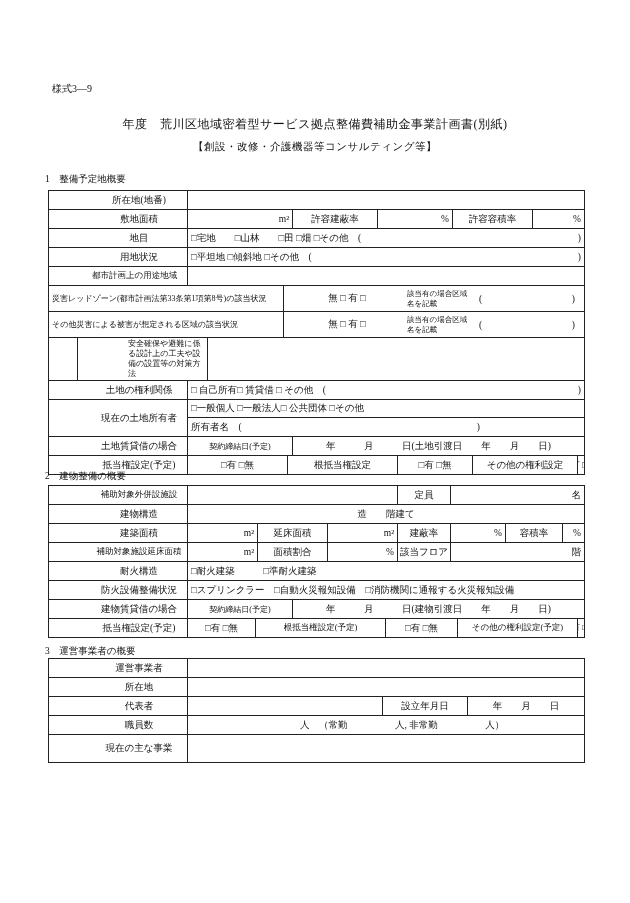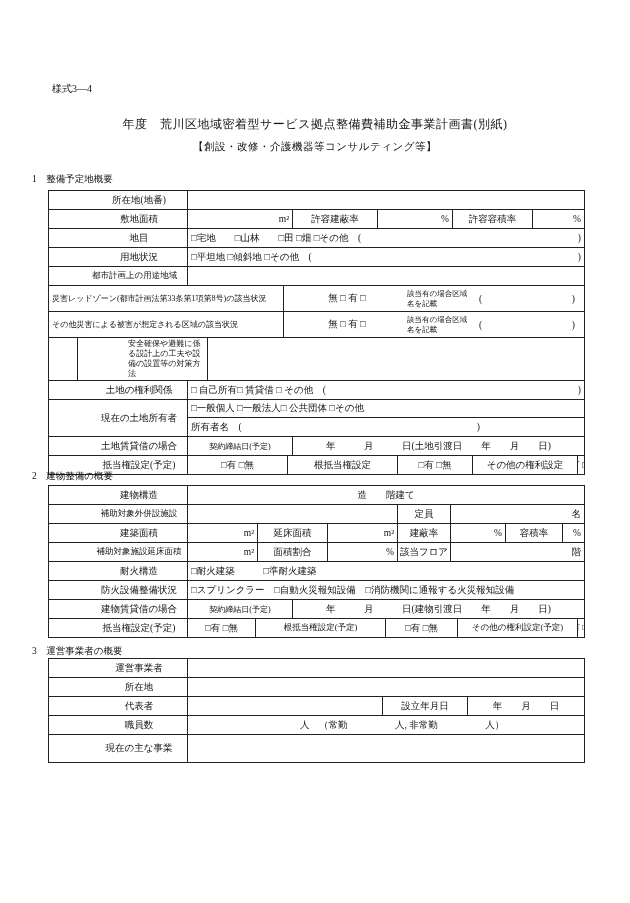--- a/index.html
+++ b/index.html
@@ -30,21 +30,21 @@
   }
   .subtitle {
     position: absolute;
     left: 0; right: 0; top: 140px;
     text-align: center;
     font-size: 10.5px;
     letter-spacing: 0.5px;
   }
   .sec-heading {
     position: absolute;
-    left: 32px;
+    left: 45px;
     font-size: 9.5px;
   }
   #h1 { top: 173px; }
   #h2 { top: 470px; }
   #h3 { top: 645px; }
 
   .tbl {
     position: absolute;
     left: 48px;
     width: 537px;
@@ -116,21 +116,21 @@
   .w130 { width: 130px; flex-shrink: 0; }
   .w72 { width: 72px; flex-shrink: 0; }
   .w210 { width: 210px; flex-shrink: 0; }
   .w195 { width: 195px; flex-shrink: 0; }
 </style>
 </head>
 <body>
 
 <div class="page">
 
-  <div class="form-code">様式3―4</div>
+  <div class="form-code">様式3―9</div>
   <div class="title">年度　荒川区地域密着型サービス拠点整備費補助金事業計画書(別紙)</div>
   <div class="subtitle">【創設・改修・介護機器等コンサルティング等】</div>
 
   <div class="sec-heading" id="h1">1　整備予定地概要</div>
 
   <div class="tbl" id="tbl1">
     <div class="row">
       <div class="cell lbl w97">所在地(地番)</div>
       <div class="cell grow"></div>
     </div>
@@ -220,28 +220,28 @@
       <div class="cell c-mid w75">□有 □無</div>
       <div class="cell lbl w105">その他の権利設定</div>
       <div class="cell c-mid grow">□有 □無</div>
     </div>
   </div>
 
   <div class="sec-heading" id="h2">2　建物整備の概要</div>
 
   <div class="tbl" id="tbl2">
     <div class="row">
-      <div class="cell lbl w97">建物構造</div>
-      <div class="cell grow c-mid">造　　階建て</div>
-    </div>
-    <div class="row">
       <div class="cell lbl tight w97">補助対象外併設施設</div>
       <div class="cell w210"></div>
       <div class="cell lbl w53">定員</div>
       <div class="cell r-end grow">名</div>
+    </div>
+    <div class="row">
+      <div class="cell lbl w97">建物構造</div>
+      <div class="cell grow c-mid">造　　階建て</div>
     </div>
     <div class="row">
       <div class="cell lbl w97">建築面積</div>
       <div class="cell r-end w70">m²</div>
       <div class="cell lbl w70">延床面積</div>
       <div class="cell r-end w70">m²</div>
       <div class="cell lbl w53">建蔽率</div>
       <div class="cell r-end w55">%</div>
       <div class="cell lbl w57">容積率</div>
       <div class="cell r-end grow">%</div>

